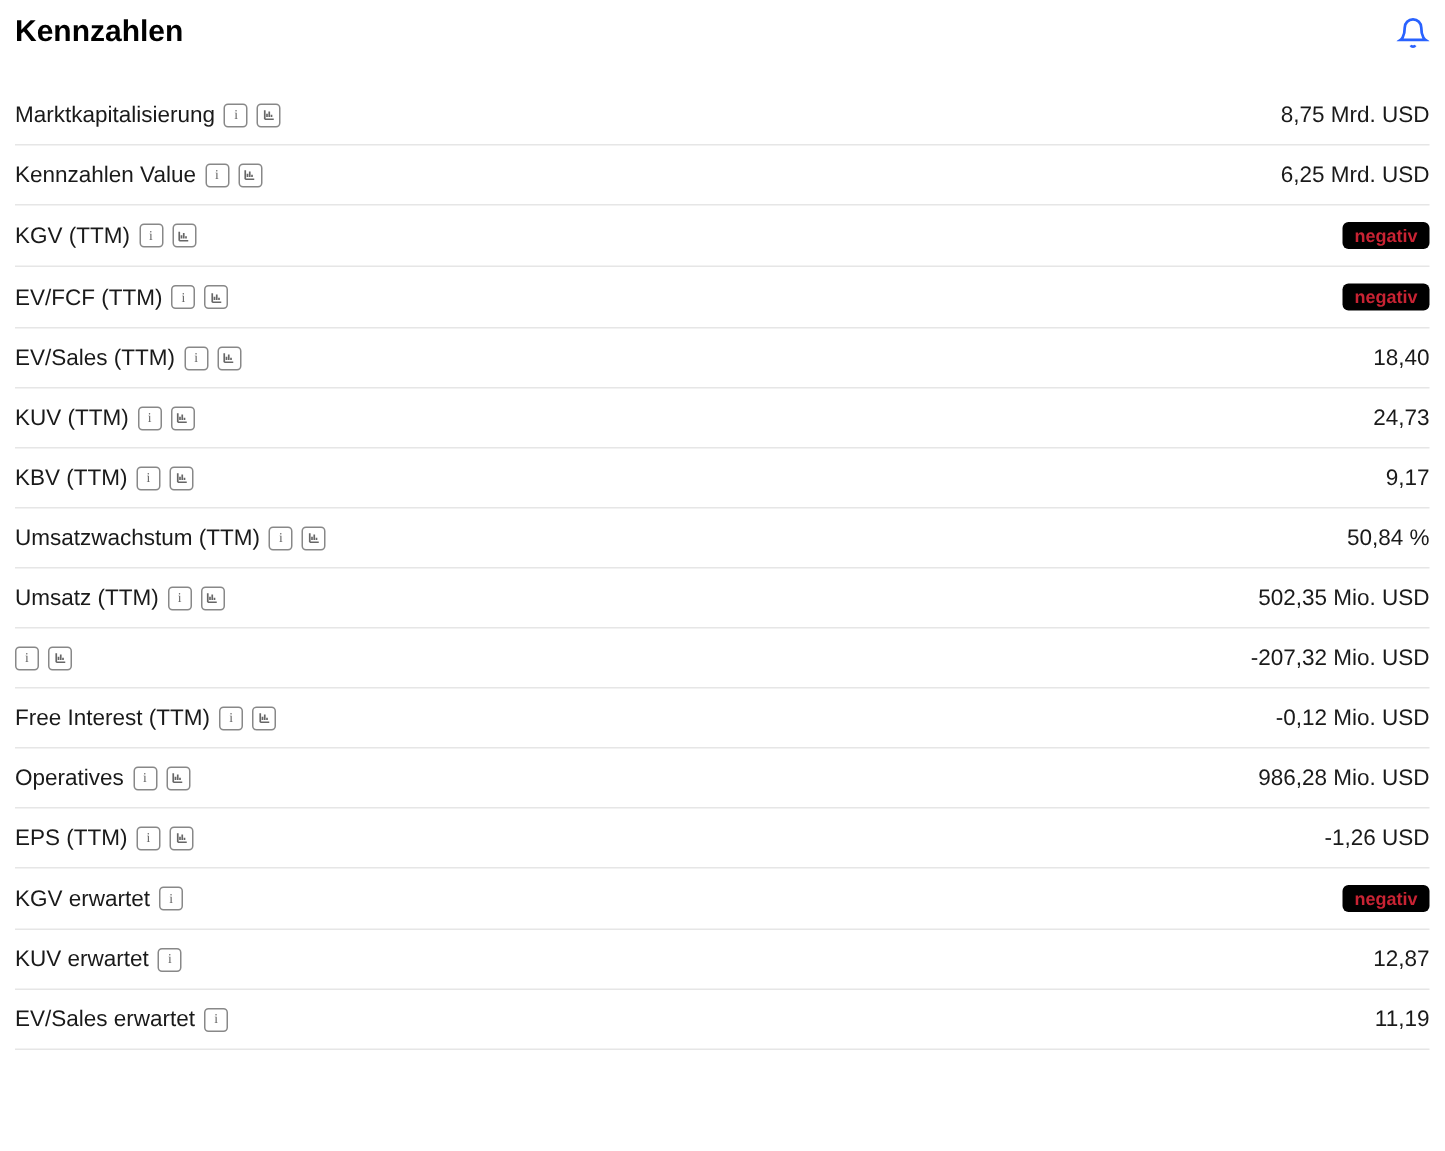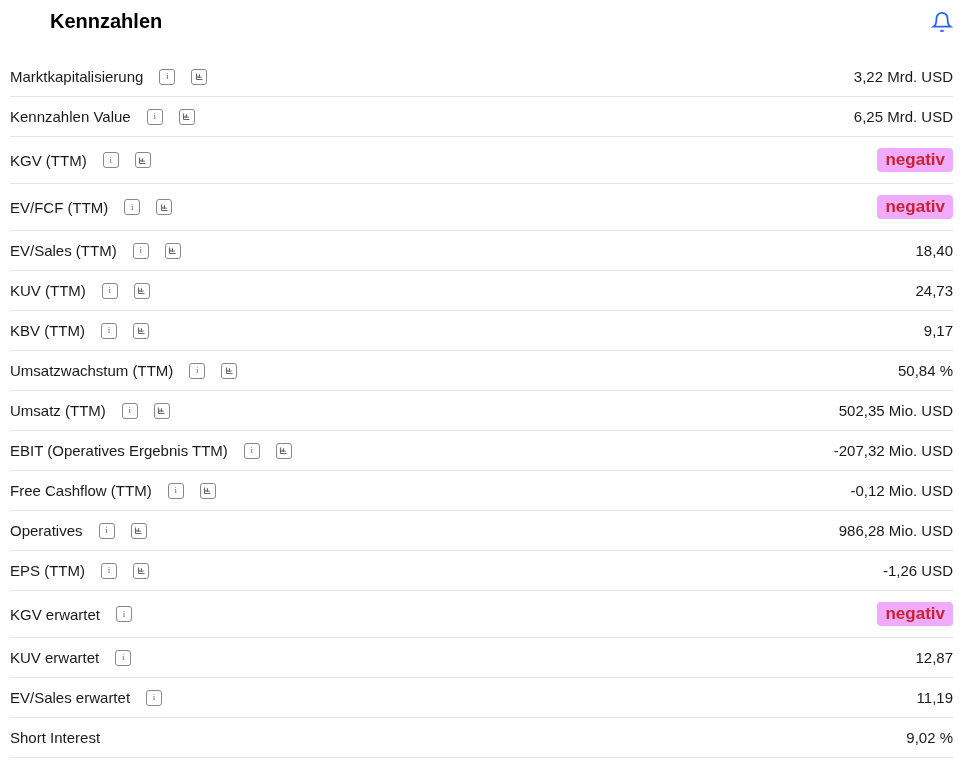--- a/index.html
+++ b/index.html
@@ -13,21 +13,20 @@
     .header {
       display: flex;
       justify-content: space-between;
       align-items: center;
       margin-bottom: 24px;
     }
     .title {
       font-size: 20px;
       font-weight: 700;
       color: #000;
-      margin-left: 40px;
     }
     .bell-icon {
       width: 22px;
       height: 22px;
       cursor: pointer;
       color: #2962ff;
     }
     .bell-icon svg {
       width: 100%;
       height: 100%;
@@ -46,21 +45,21 @@
       padding: 11px 0;
       border-bottom: 1px solid #e6e6e6;
       font-size: 15px;
     }
     .row:first-child {
       border-top: none;
     }
     .label-wrap {
       display: flex;
       align-items: center;
-      gap: 16px;
+      gap: 6px;
     }
     .label {
       color: #1a1a1a;
       font-weight: 400;
     }
     .icon-btn {
       display: inline-flex;
       align-items: center;
       justify-content: center;
       width: 16px;
@@ -84,23 +83,23 @@
       fill: none;
       stroke-width: 1.5;
     }
     .value {
       color: #1a1a1a;
       font-weight: 400;
       text-align: right;
     }
     .badge-negative {
       display: inline-block;
-      background: #f0abfc;
+      background: #000000;
       color: #c82333;
-      font-size: 17px;
+      font-size: 12px;
       font-weight: 600;
       padding: 2px 8px;
       border-radius: 4px;
     }
   </style>
 </head>
 <body>
 
 <div class="header">
   <h1 class="title">Kennzahlen</h1>
@@ -116,21 +115,21 @@
     <div class="row">
       <div class="label-wrap">
         <span class="label">Marktkapitalisierung</span>
         <span class="icon-btn">i</span>
         <span class="icon-btn chart">
           <svg viewBox="0 0 12 12">
             <path d="M2 10 L2 2 M2 10 L10 10 M4 8 L4 5 M6 8 L6 3 M8 8 L8 6"></path>
           </svg>
         </span>
       </div>
-      <span class="value">3,22 Mrd. USD</span>
+      <span class="value">8,75 Mrd. USD</span>
     </div>
     <div class="row">
       <div class="label-wrap">
         <span class="label">Kennzahlen Value</span>
         <span class="icon-btn">i</span>
         <span class="icon-btn chart">
           <svg viewBox="0 0 12 12">
             <path d="M2 10 L2 2 M2 10 L10 10 M4 8 L4 5 M6 8 L6 3 M8 8 L8 6"></path>
           </svg>
         </span>
@@ -216,33 +215,32 @@
         <span class="icon-btn chart">
           <svg viewBox="0 0 12 12">
             <path d="M2 10 L2 2 M2 10 L10 10 M4 8 L4 5 M6 8 L6 3 M8 8 L8 6"></path>
           </svg>
         </span>
       </div>
       <span class="value">502,35 Mio. USD</span>
     </div>
     <div class="row">
       <div class="label-wrap">
-        <span class="label">EBIT (Operatives Ergebnis TTM)</span>
         <span class="icon-btn">i</span>
         <span class="icon-btn chart">
           <svg viewBox="0 0 12 12">
             <path d="M2 10 L2 2 M2 10 L10 10 M4 8 L4 5 M6 8 L6 3 M8 8 L8 6"></path>
           </svg>
         </span>
       </div>
       <span class="value">-207,32 Mio. USD</span>
     </div>
     <div class="row">
       <div class="label-wrap">
-        <span class="label">Free Cashflow (TTM)</span>
+        <span class="label">Free Interest (TTM)</span>
         <span class="icon-btn">i</span>
         <span class="icon-btn chart">
           <svg viewBox="0 0 12 12">
             <path d="M2 10 L2 2 M2 10 L10 10 M4 8 L4 5 M6 8 L6 3 M8 8 L8 6"></path>
           </svg>
         </span>
       </div>
       <span class="value">-0,12 Mio. USD</span>
     </div>
     <div class="row">
@@ -282,20 +280,14 @@
         <span class="icon-btn">i</span>
       </div>
       <span class="value">12,87</span>
     </div>
     <div class="row">
       <div class="label-wrap">
         <span class="label">EV/Sales erwartet</span>
         <span class="icon-btn">i</span>
       </div>
       <span class="value">11,19</span>
-    </div>
-    <div class="row">
-      <div class="label-wrap">
-        <span class="label">Short Interest</span>
-      </div>
-      <span class="value">9,02 %</span>
     </div>
   </div>
 
 </body></html>

